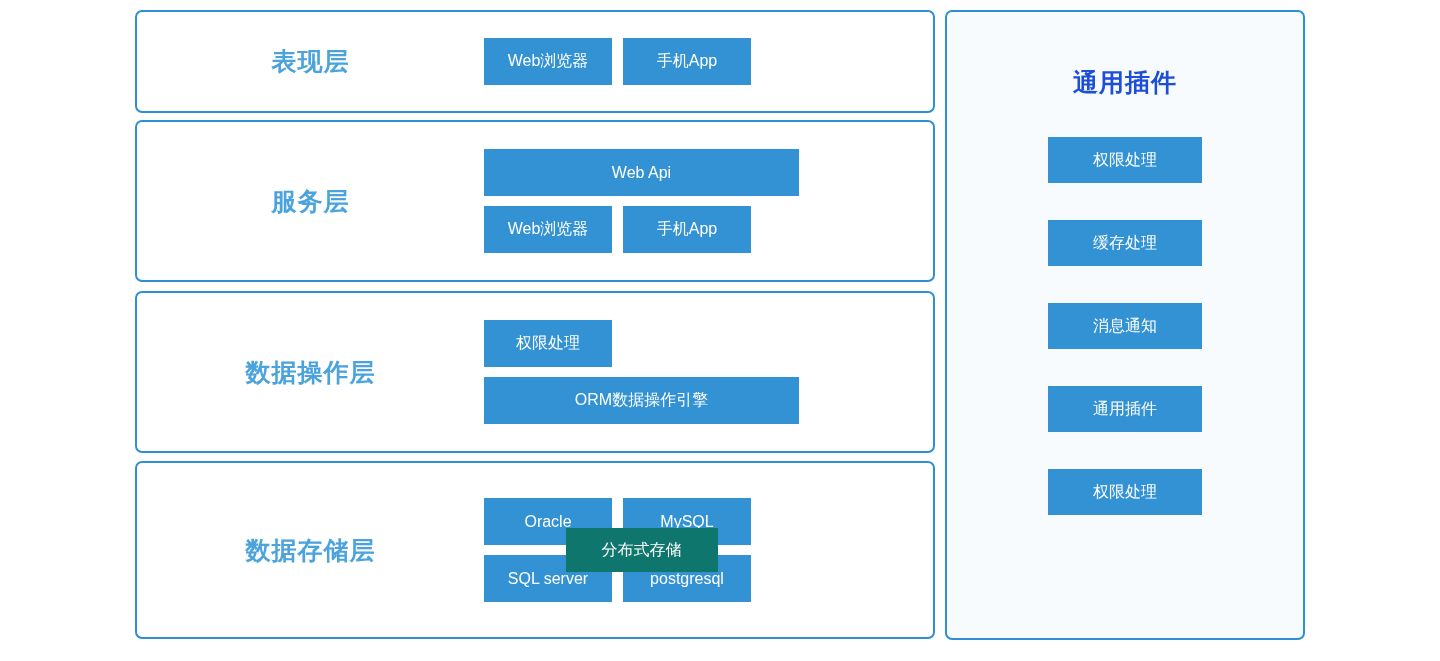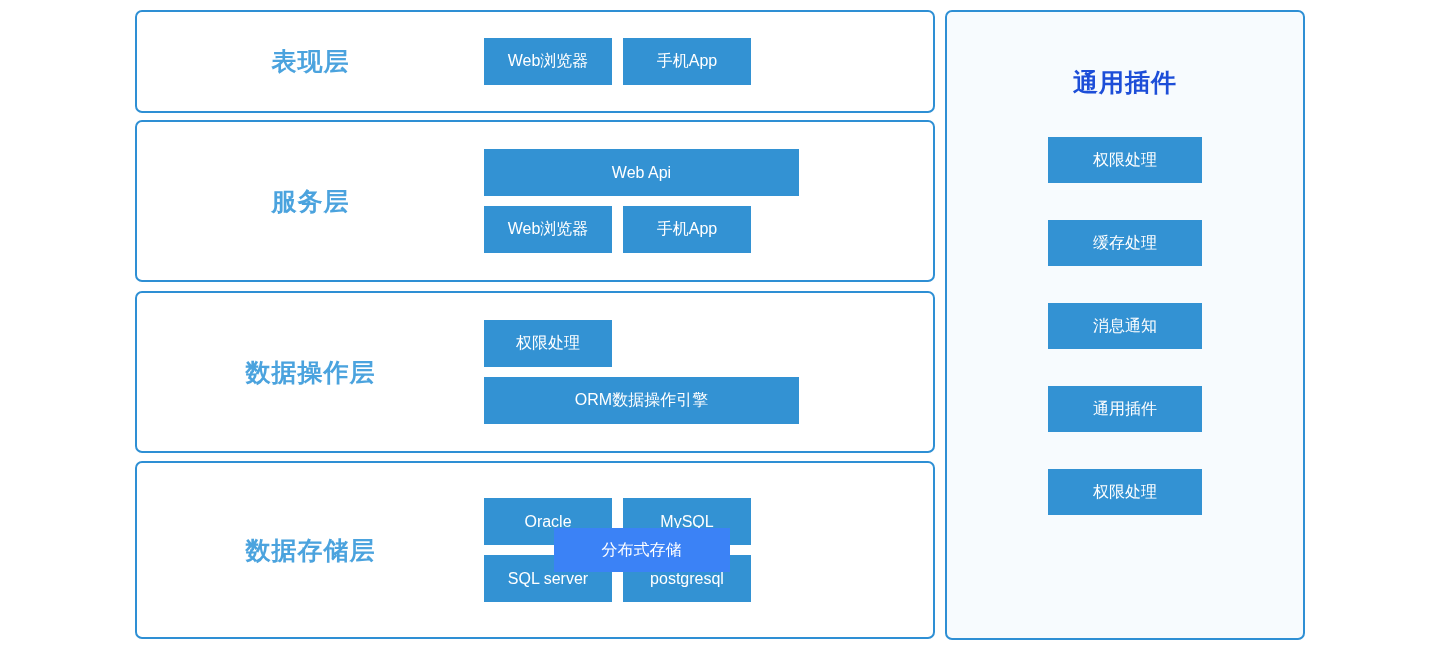--- a/index.html
+++ b/index.html
@@ -83,24 +83,24 @@
   
   .storage-wrap {
     position: relative;
     border-radius: 32px;
   }
   .overlay-node {
     position: absolute;
     left: 50%;
     top: 50%;
     transform: translate(-50%, -50%);
-    background: #3b82f6;
+    background: #0f766e;
     color: #ffffff;
     font-size: 16px;
-    width: 176px;
+    width: 152px;
     height: 44px;
     display: flex;
     align-items: center;
     justify-content: center;
     z-index: 5;
     white-space: nowrap;
   }
 
   
   .plugin-panel {

